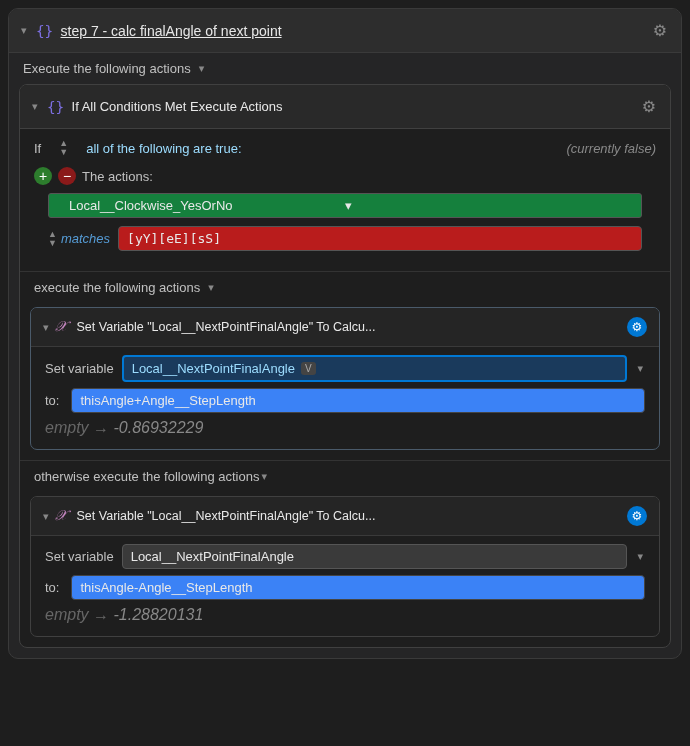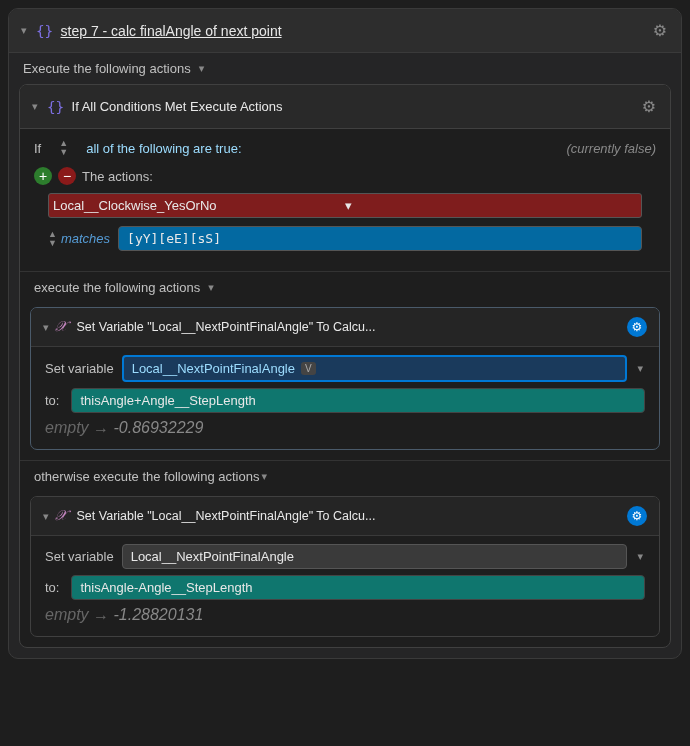--- a/index.html
+++ b/index.html
@@ -167,24 +167,24 @@
       display: flex;
       align-items: center;
       justify-content: center;
     }
 
     .var-label { color: #c0c0c0; }
 
     .var-select-row {
       display: flex;
       align-items: center;
-      background: #7f1d1d;
+      background: #15803d;
       border: 1px solid #555;
       border-radius: 3px;
-      padding: 4px 4px;
+      padding: 4px 20px;
       margin: 0 14px 8px 14px;
     }
 
     .var-select-row span {
       flex: 1;
       color: #e8e8e8;
       font-size: 13px;
     }
 
     .dropdown-arrow {
@@ -206,21 +206,21 @@
     }
 
     .matches-label {
       color: #569cd6;
       font-style: italic;
       font-size: 13px;
     }
 
     .matches-value {
       flex: 1;
-      background: #0369a1;
+      background: #b91c1c;
       border: 1px solid #555;
       border-radius: 4px;
       padding: 4px 8px;
       color: #e8e8e8;
       font-size: 13px;
       font-family: monospace;
     }
 
     .section-label-row {
       display: flex;
@@ -314,21 +314,21 @@
       display: flex;
       align-items: center;
       gap: 12px;
       margin-bottom: 6px;
     }
 
     .to-label { color: #c0c0c0; font-size: 13px; }
 
     .to-value {
       flex: 1;
-      background: #0f766e;
+      background: #3b82f6;
       border: 1px solid #444;
       border-radius: 4px;
       padding: 4px 8px;
       color: #e8e8e8;
       font-size: 13px;
     }
 
     .result-row {
       color: #666;
       font-style: italic;

